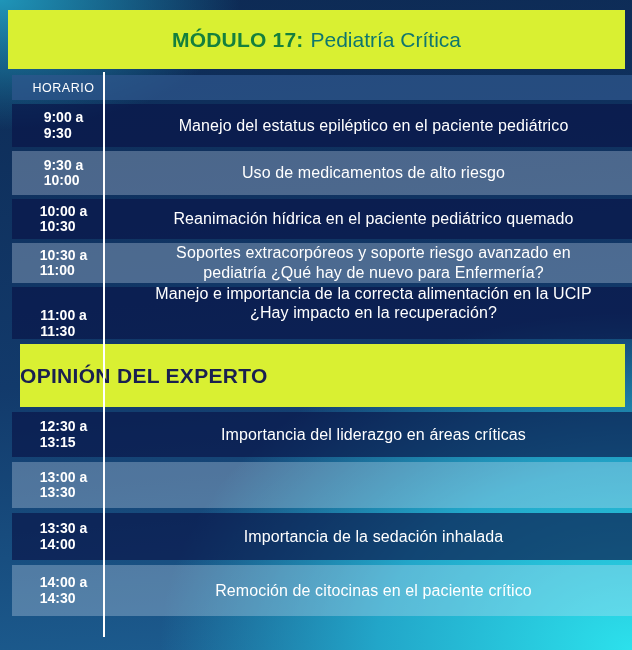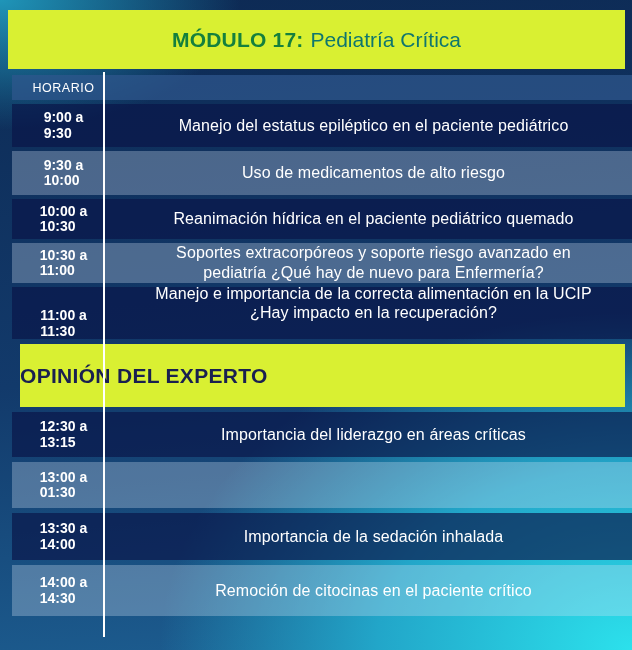--- a/index.html
+++ b/index.html
@@ -167,21 +167,21 @@
       <div class="cell-time">
           <span class="time-text">12:30 a
 13:15</span>
         </div>
       <div class="cell-topic">Importancia del liderazgo en áreas críticas</div>
     </div>
 
     <div class="row row--light h46">
       <div class="cell-time">
           <span class="time-text">13:00 a
-01:30</span>
+13:30</span>
         </div>
     </div>
 
     <div class="row row--dark h47">
       <div class="cell-time">
           <span class="time-text">13:30 a
 14:00</span>
         </div>
       <div class="cell-topic">Importancia de la sedación inhalada</div>
     </div>

